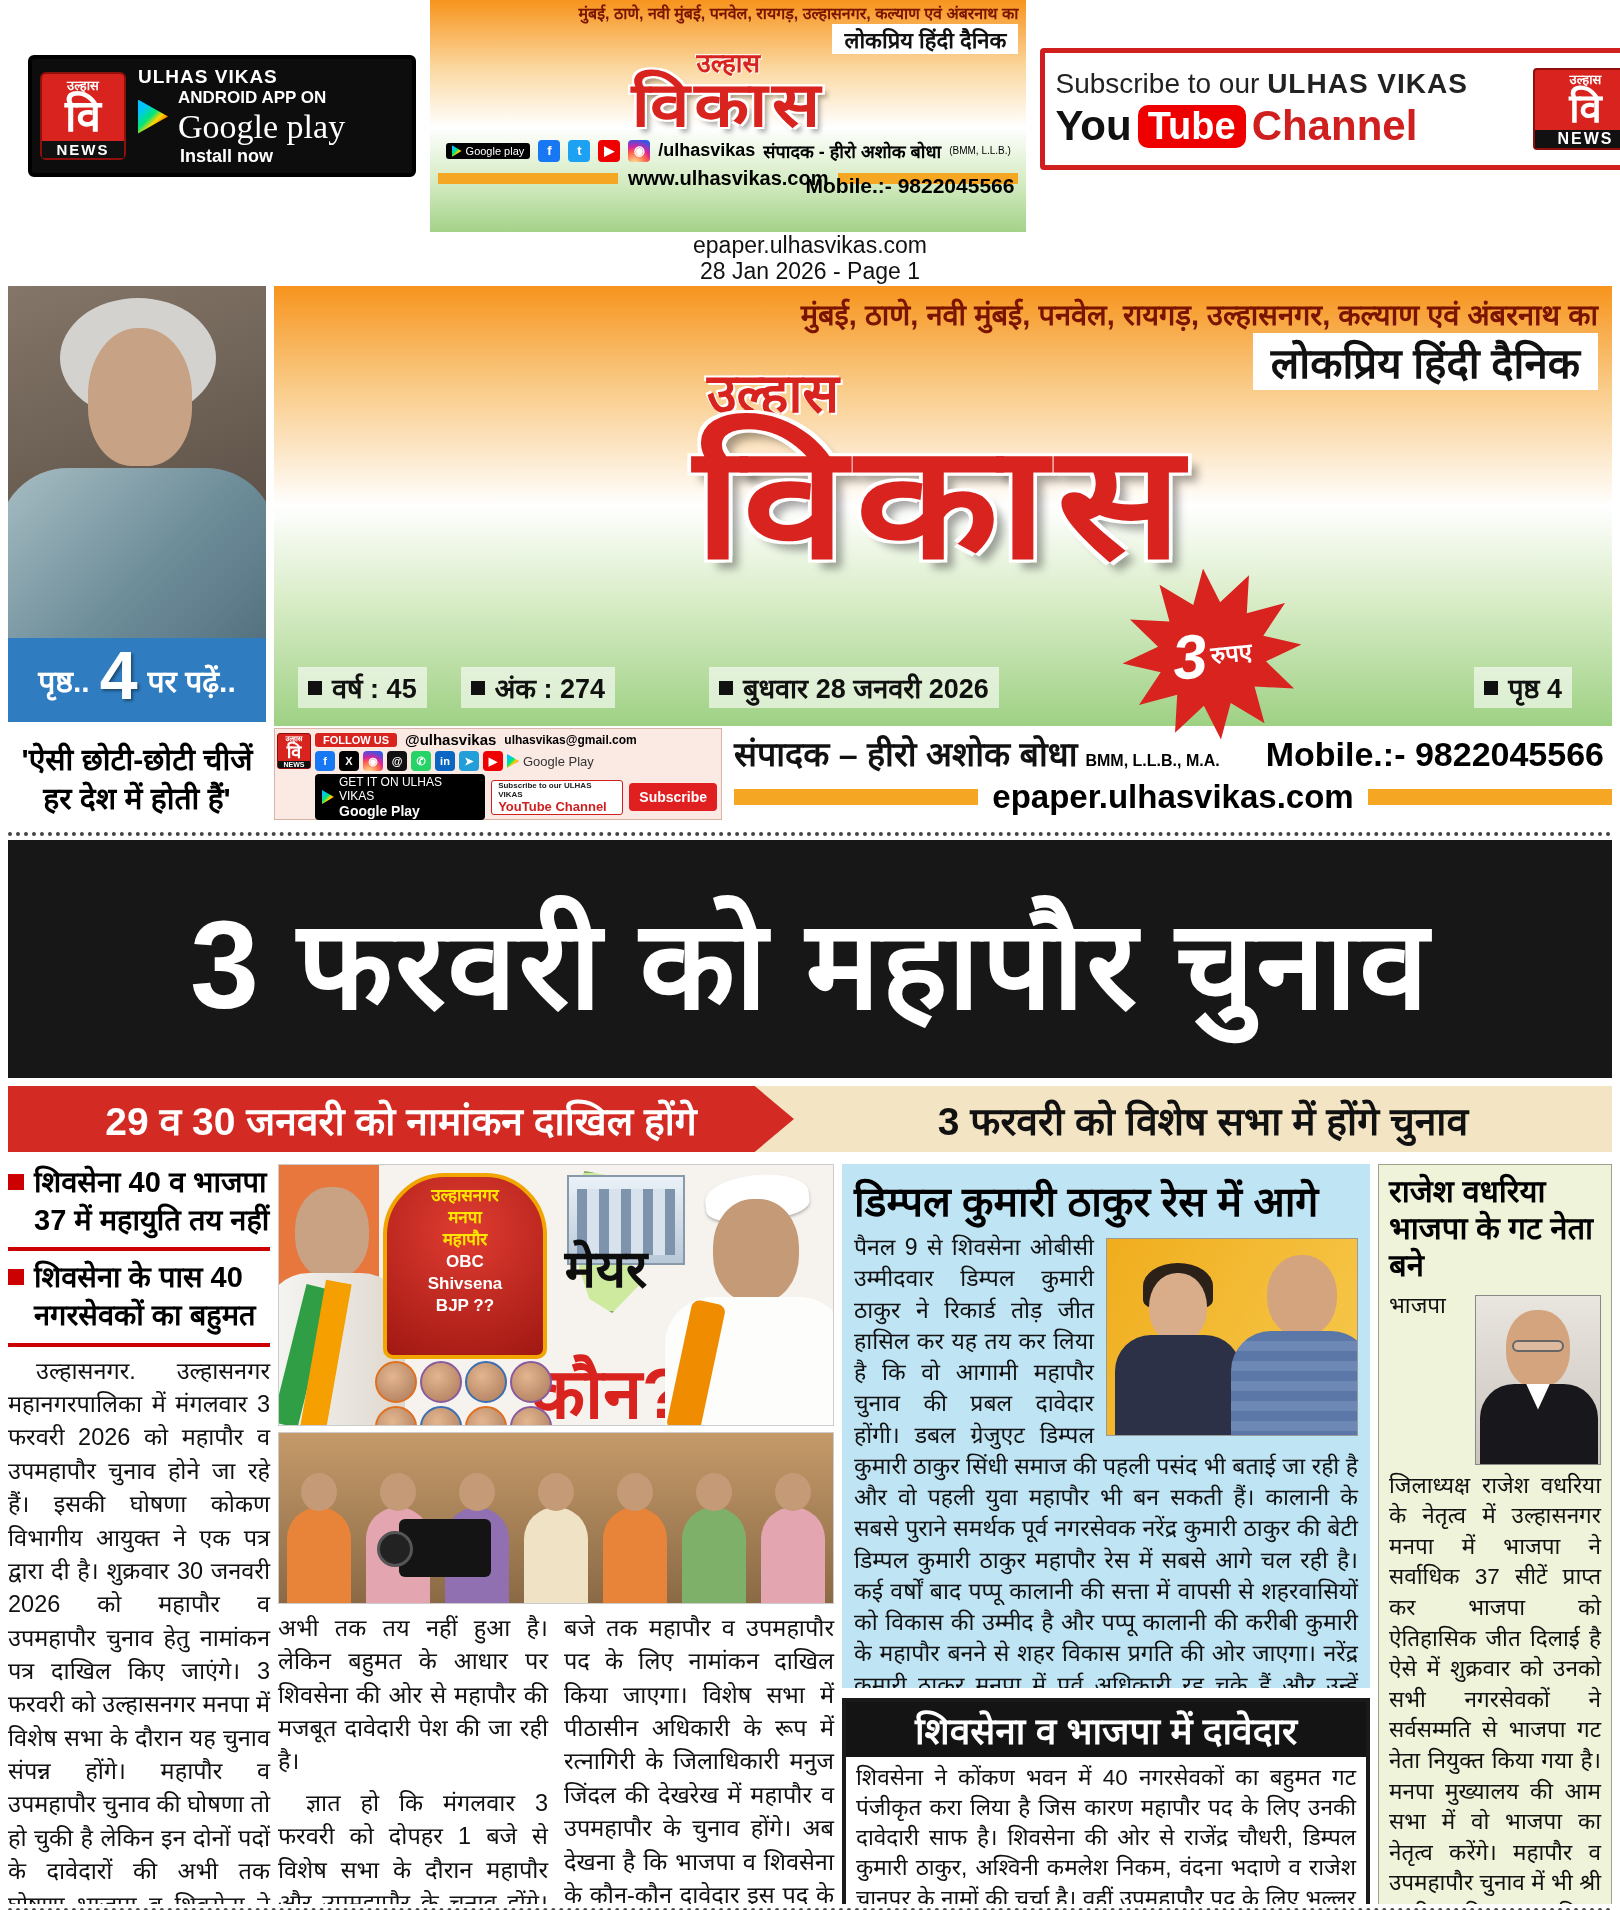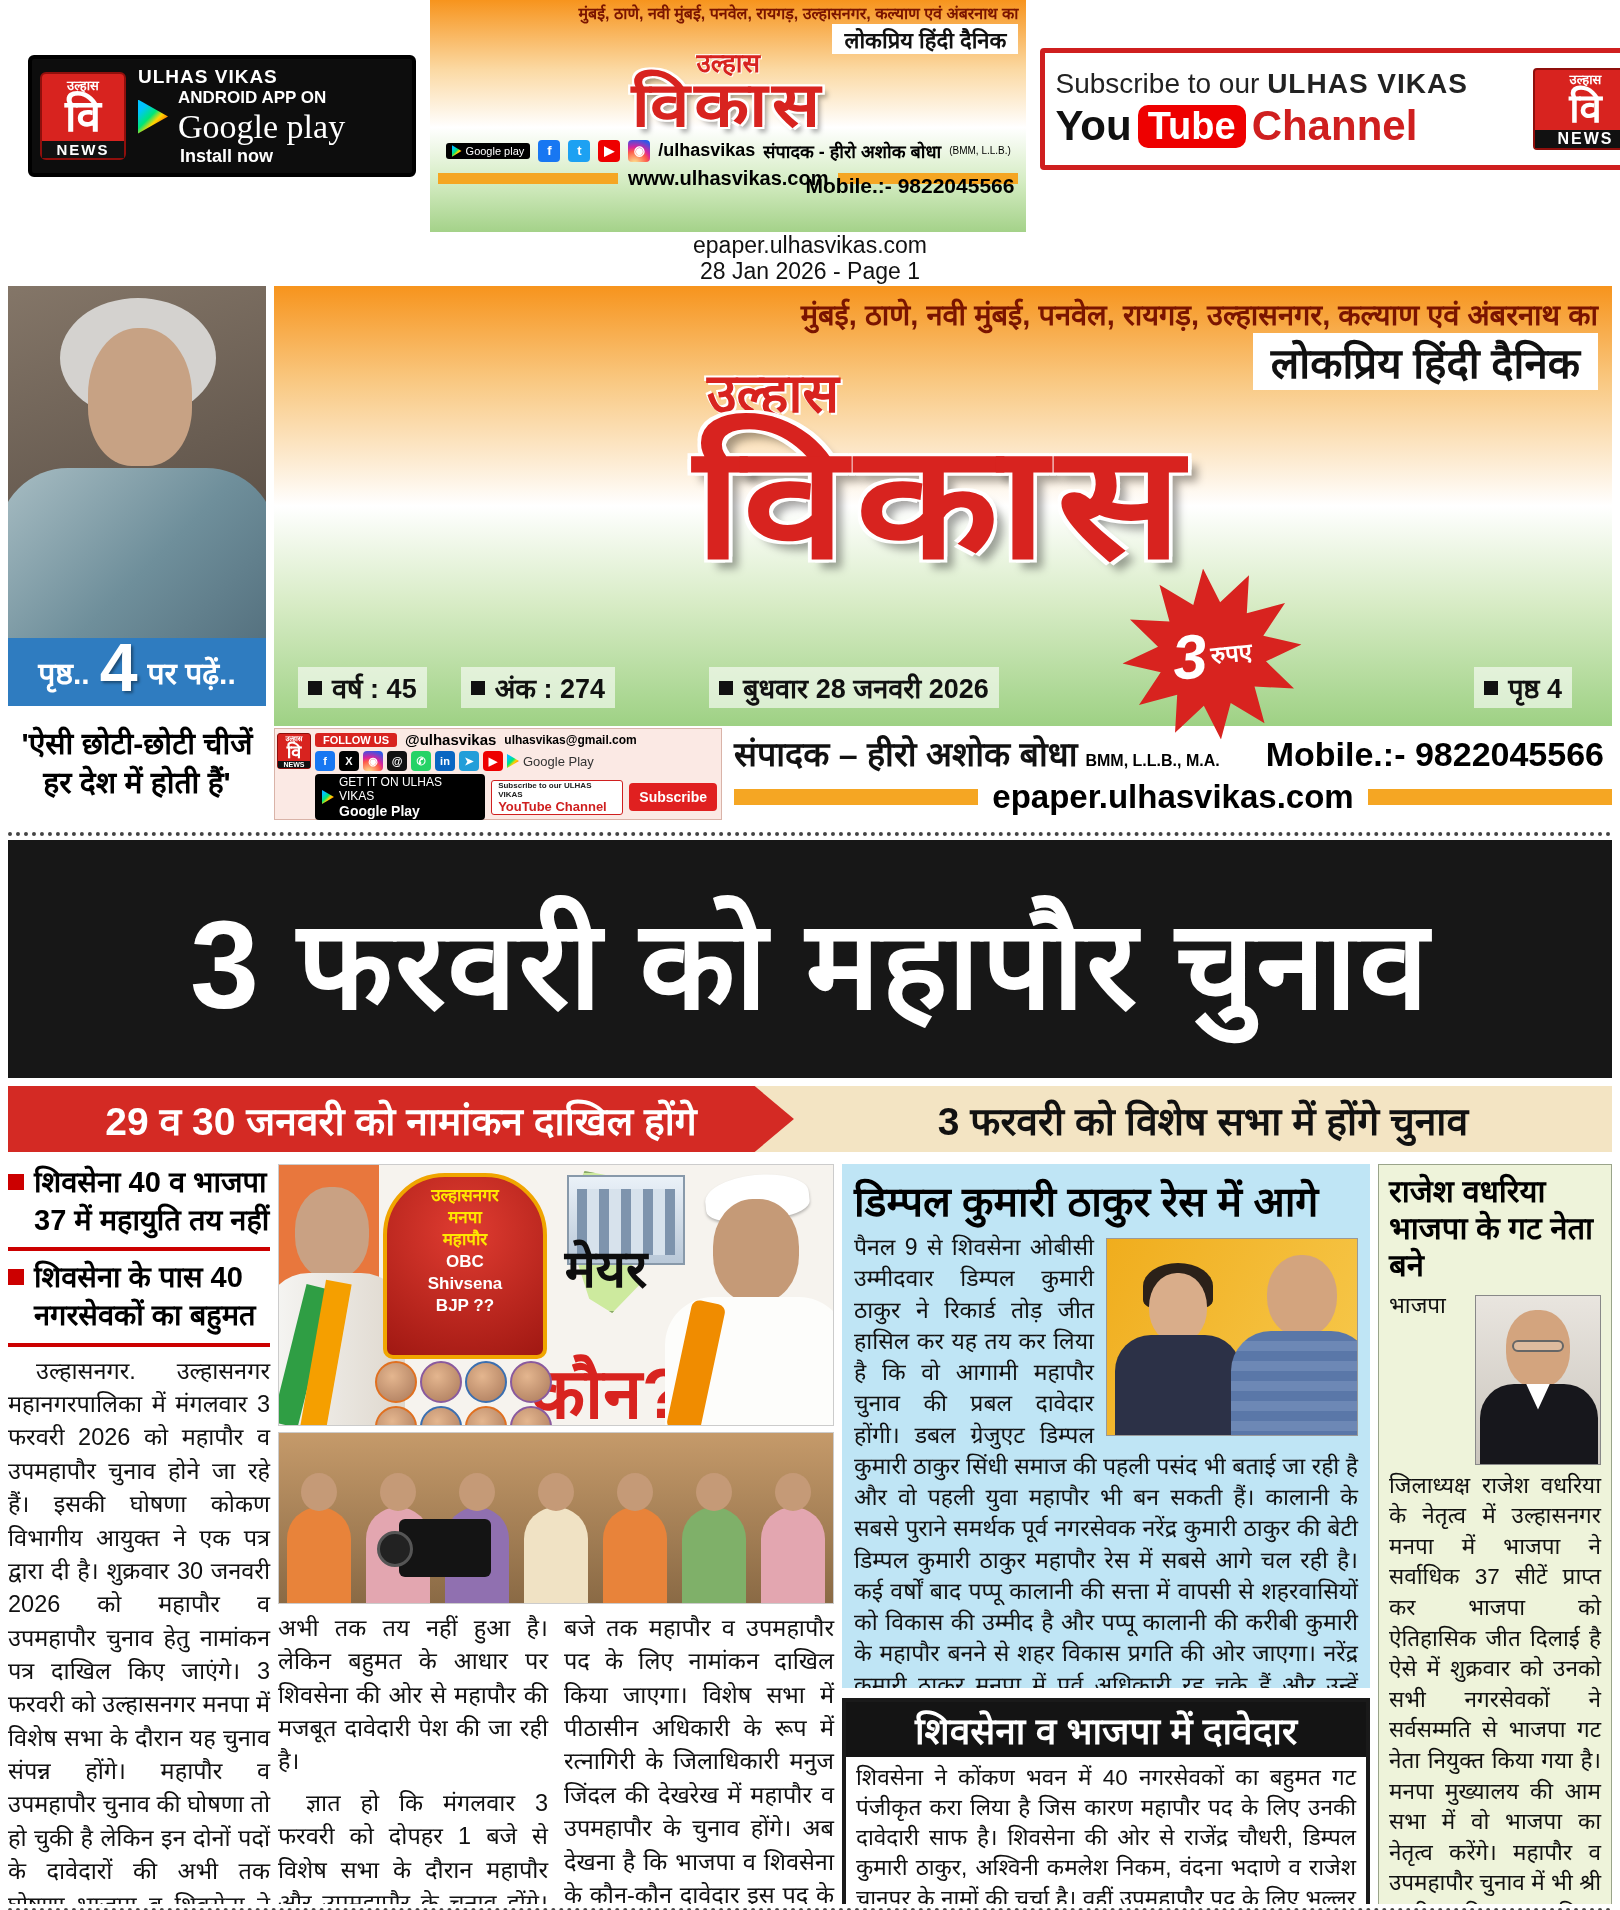--- a/index.html
+++ b/index.html
@@ -56,21 +56,21 @@
 
   .epaper-head { height:54px; text-align:center; font-size:23px; line-height:1.15; color:#111; }
 
   
   .header-zone { display:flex; gap:8px; padding:0 8px; height:540px; }
   .sidebar { width:258px; flex:none; display:flex; flex-direction:column; }
   .photo-woman { height:352px; position:relative; background:linear-gradient(160deg,#847668,#4e443c); overflow:hidden; }
   .pw-hair { position:absolute; left:52px; top:12px; width:156px; height:120px; background:#d4d2cf; border-radius:50%; }
   .pw-face { position:absolute; left:80px; top:42px; width:104px; height:138px; background:#c7a284; border-radius:48% 48% 42% 42%; }
   .pw-saree { position:absolute; bottom:0; left:-10px; right:-10px; height:170px; background:linear-gradient(135deg,#a9bec4,#6f8f9b 55%,#54707e); border-radius:70px 70px 0 0; }
-  .page-band { height:68px; background:#2f7cc0; color:#fff; display:flex; align-items:center; justify-content:center; gap:10px; }
+  .page-band { height:84px; background:#2f7cc0; color:#fff; display:flex; align-items:center; justify-content:center; gap:10px; }
   .pb-label,.pb-read { font-size:30px; font-weight:bold; }
   .pb-num { font-size:68px; font-weight:900; margin-top:-10px; text-shadow:2px 2px 3px rgba(0,0,0,.4); }
   .sidebar-quote { font-size:30px; font-weight:900; text-align:center; line-height:1.3; padding-top:18px; color:#000; }
 
   .main-col { flex:1; display:flex; flex-direction:column; }
   .masthead { height:440px; background:linear-gradient(180deg,#f7941d 0%,#f9c983 22%,#ffffff 50%,#d8ecc6 72%,#9ed184 100%); position:relative; padding:8px 14px; }
   .mh-region { text-align:right; color:#7a1400; font-weight:bold; font-size:29px; }
   .mh-tagline { display:block; margin-left:auto; width:fit-content; background:#fff; padding:0 18px; font-size:42px; font-weight:900; color:#111; }
   .mh-logo { text-align:center; margin-top:-26px; }
   .mh-logo-top { color:#d8231f; font-weight:900; font-size:54px; line-height:1.1; text-shadow:2px 2px 0 #fff,-2px -2px 0 #fff; transform:translateX(-170px); }

